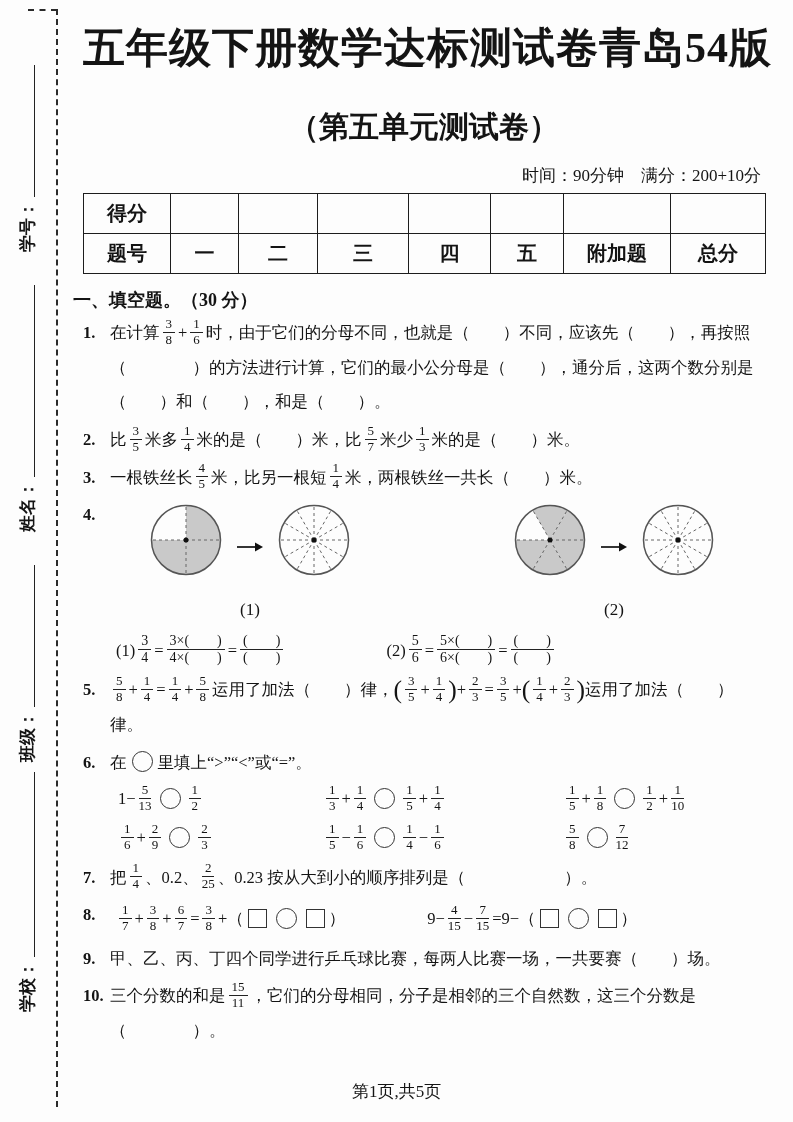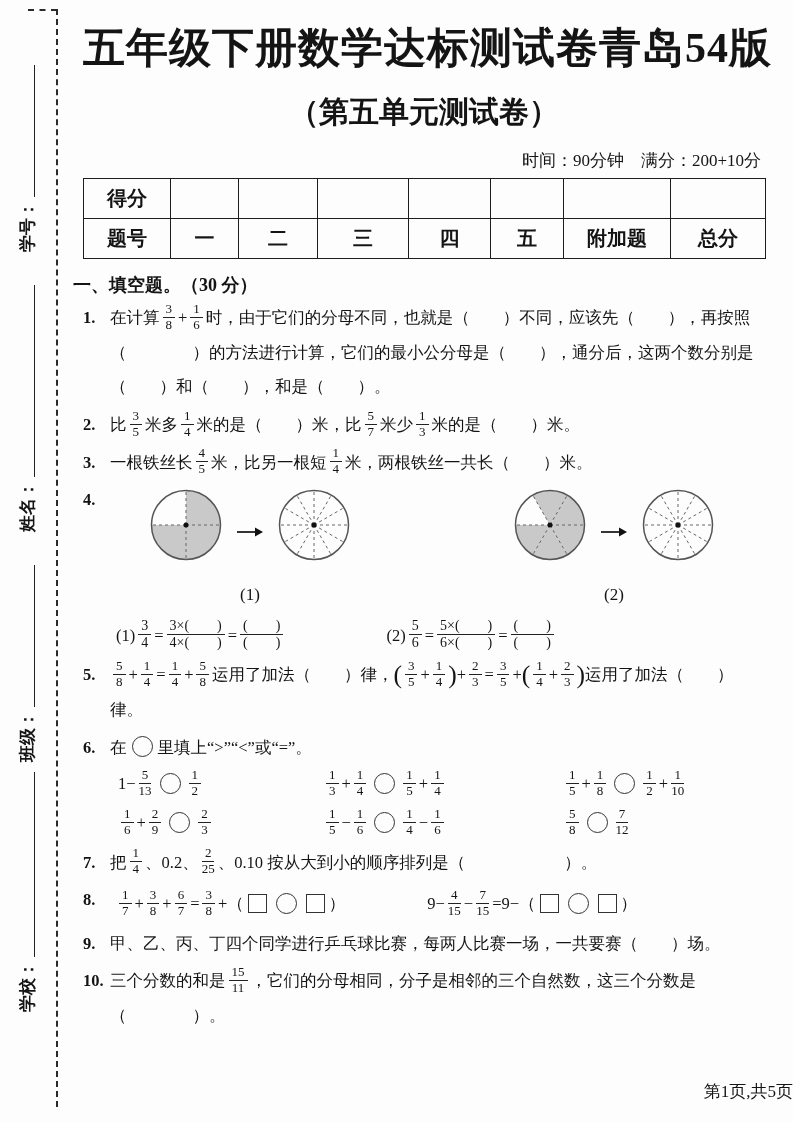--- a/index.html
+++ b/index.html
@@ -10,21 +10,21 @@
   }
   
   .cut-v { position:absolute; left:56px; top:9px; height:1098px; border-left:2.5px dashed #2a2a2a; }
   .cut-h { position:absolute; left:28px; top:9px; width:29px; border-top:2.5px dashed #2a2a2a; }
   .side-field { position:absolute; left:16px; display:flex; align-items:flex-end;
     transform:rotate(-90deg); transform-origin:0 0; font-size:17px; font-weight:600; }
   .side-field .fill-line { flex:1; border-bottom:1.6px solid #222; margin:0 0 4px 4px; }
   
   .content { position:absolute; left:83px; top:12px; width:682px; }
   .title { font-size:42px; font-weight:700; text-align:center; letter-spacing:1px; margin-top:8px; white-space:nowrap; }
-  .subtitle { font-size:30px; font-weight:700; text-align:center; margin-top:16px; }
+  .subtitle { font-size:30px; font-weight:700; text-align:center; margin-top:31px; }
   .meta { font-size:17px; text-align:right; margin:16px 4px 6px 0; }
   table.score { width:100%; border-collapse:collapse; font-size:20px; table-layout:fixed; }
   table.score th, table.score td { border:1.7px solid #1d1d1d; height:40px; text-align:center; vertical-align:middle; }
   table.score th { font-weight:700; }
   td.row-label { font-weight:700; }
   .section-heading { font-size:18px; font-weight:700; margin:14px 0 4px -10px; }
   
   .q { display:flex; font-size:16.5px; line-height:2.1; margin:3px 0; }
   .qno { font-weight:700; min-width:22px; margin-right:5px; flex:none; }
   .qbody { flex:1; display:block; }
@@ -41,21 +41,21 @@
   .diagram-row { display:flex; gap:160px; margin:4px 0 0 38px; }
   .pie-group { display:flex; flex-direction:column; align-items:center; }
   .pie-pair { display:flex; align-items:center; gap:12px; }
   .pie-caption { font-size:17px; margin-top:1px; }
   .eq-row { display:flex; gap:100px; margin:6px 0 2px 6px; }
   .eq-row .frac { font-size:14px; }
   
   .cmp-grid { display:grid; grid-template-columns:205px 240px 1fr; row-gap:4px; margin:2px 0 2px 8px; }
   
   .eq8-row { display:flex; gap:82px; margin:4px 0 2px 6px; }
-  .footer { position:absolute; top:1080px; left:0; width:100%; text-align:right; font-size:17px; }
+  .footer { position:absolute; top:1080px; left:0; width:100%; text-align:center; font-size:17px; }
 </style>
 </head>
 <body>
 
 <div class="cut-v"></div>
 <div class="cut-h"></div>
 
 <div class="side-field" style="top:252px; width:187px;">
   <span>学号：</span>
   <span class="fill-line"></span>
@@ -368,21 +368,21 @@
   </div>
 
   <div class="q">
     <span class="qno">7.</span>
     <span class="qbody"><span>把</span><span class="frac">
           <span class="num">1</span>
           <span class="den">4</span>
         </span><span>、0.2、</span><span class="frac">
           <span class="num">2</span>
           <span class="den">25</span>
-        </span><span>、0.10 按从大到小的顺序排列是（　　　　　　）。</span></span>
+        </span><span>、0.23 按从大到小的顺序排列是（　　　　　　）。</span></span>
   </div>
 
   <div class="q">
     <span class="qno">8.</span>
     <span class="qbody">
       <div class="eq8-row">
         <span><span class="frac">
               <span class="num">1</span>
               <span class="den">7</span>
             </span><span>+</span><span class="frac">

